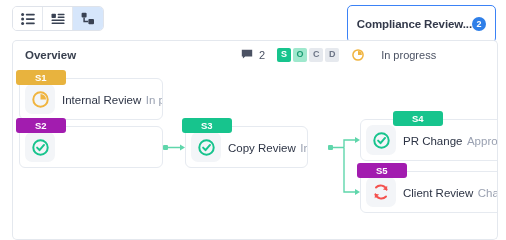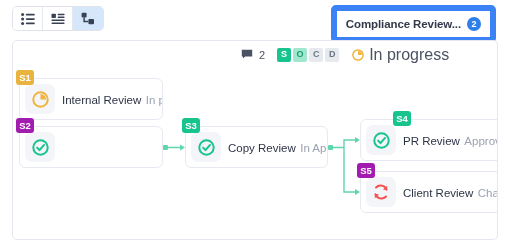--- a/index.html
+++ b/index.html
@@ -51,23 +51,23 @@
   }
   .view-btn:last-child { border-right: none; }
   .view-btn.active { background: #d6e6fb; }
 
   .compliance-chip {
     position: absolute;
     right: 10px; top: 5px;
     height: 38px;
     display: flex;
     align-items: center;
-    gap: 6px;
+    gap: 0;
     padding: 0 9px;
-    border: 6px solid #3b82f6;
+    border: 1px solid #3b82f6;
     border-radius: 5px;
     background: #ffffff;
     cursor: pointer;
   }
   .compliance-label {
     font-size: 11.5px;
     font-weight: bold;
     color: #33394a;
     white-space: nowrap;
     letter-spacing: -0.1px;
@@ -132,23 +132,23 @@
     display: flex;
     align-items: center;
     justify-content: center;
     line-height: 1;
     border-radius: 2px;
   }
   .pill.solid  { background: #17c48d; color: #ffffff; }
   .pill.tint   { background: #9fe8cd; color: #1b9c73; }
   .pill.muted  { background: #e6e9ee; color: #6e7687; }
   .status-text {
-    font-size: 16px;
+    font-size: 11px;
     color: #4b5263;
-    margin-left: 0;
+    margin-left: 12px;
   }
   .clock-wrap { margin-left: 8px; display: flex; align-items: center; }
 
   
   .canvas {
     position: absolute;
     left: 12px; top: 68px;
     width: 486px;
     height: 172px;
     border: 1px solid #e4e8ee;
@@ -205,21 +205,21 @@
     line-height: 14px;
     white-space: nowrap;
     overflow: hidden;
   }
 
   .step-badge {
     position: absolute;
     left: -4px; top: -9px;
     height: 15px;
     min-width: 18px;
-    padding: 0 3px;
+    padding: 0 19px;
     border-radius: 3px;
     font-size: 9.5px;
     font-weight: bold;
     color: #ffffff;
     display: flex;
     align-items: center;
     justify-content: center;
     line-height: 1;
     z-index: 3;
   }
@@ -260,20 +260,21 @@
       </div>
     </div>
 
     <div class="compliance-chip">
       <span class="compliance-label">Compliance Review...</span>
       <span class="count-badge">2</span>
     </div>
   </div>
 
   <div class="overview-bar">
+    <span class="overview-title">Overview</span>
 
     <div class="overview-meta">
       <svg width="12" height="11" viewBox="0 0 12 11">
         <path d="M0.8 0.8 H11.2 V7.4 H4.2 L1.9 9.6 V7.4 H0.8 Z" fill="#4b5263"></path>
       </svg>
       <span class="comment-count">2</span>
 
       <div class="pill-row">
         <span class="pill solid">S</span>
         <span class="pill tint">O</span>
@@ -326,21 +327,21 @@
     <div class="node" id="node-s2" style="left: 6px; top: 58px; width: 144px;">
       <span class="step-badge" style="background: #a21caf;">S2</span>
       <span class="node-icon-tile">
         <svg width="17" height="17" viewBox="0 0 12 12">
           <circle cx="6" cy="6" r="5.1" fill="none" stroke="#17c48d" stroke-width="1.4"></circle>
           <path d="M3.6 6.1 L5.3 7.9 L8.5 4.2" fill="none" stroke="#17c48d" stroke-width="1.4" stroke-linecap="round" stroke-linejoin="round"></path>
         </svg>
       </span>
     </div>
 
-    <div class="node" id="node-s3" style="left: 172px; top: 58px; width: 143px;">
+    <div class="node" id="node-s3" style="left: 172px; top: 58px; width: 123px;">
       <span class="step-badge" style="background: rgb(23, 196, 141);">S3</span>
       <span class="node-icon-tile">
         <svg width="17" height="17" viewBox="0 0 12 12">
           <circle cx="6" cy="6" r="5.1" fill="none" stroke="#17c48d" stroke-width="1.4"></circle>
           <path d="M3.6 6.1 L5.3 7.9 L8.5 4.2" fill="none" stroke="#17c48d" stroke-width="1.4" stroke-linecap="round" stroke-linejoin="round"></path>
         </svg>
       </span>
       <span class="node-text">
         <span class="node-title">Copy Review</span>
         <span class="node-sub">In Approved</span>
@@ -349,21 +350,21 @@
 
     <div class="node" id="node-s4" style="left: 347px; top: 51px; width: 150px;">
       <span class="step-badge" style="background: rgb(23, 196, 141); margin-left: 36px;">S4</span>
       <span class="node-icon-tile">
         <svg width="17" height="17" viewBox="0 0 12 12">
           <circle cx="6" cy="6" r="5.1" fill="none" stroke="#17c48d" stroke-width="1.4"></circle>
           <path d="M3.6 6.1 L5.3 7.9 L8.5 4.2" fill="none" stroke="#17c48d" stroke-width="1.4" stroke-linecap="round" stroke-linejoin="round"></path>
         </svg>
       </span>
       <span class="node-text">
-        <span class="node-title">PR Review</span>
+        <span class="node-title">PR Change</span>
         <span class="node-sub">Approved</span>
       </span>
     </div>
 
     <div class="node" id="node-s5" style="left: 347px; top: 103px; width: 150px;">
       <span class="step-badge" style="background: #a21caf;">S5</span>
       <span class="node-icon-tile">
         <svg width="18" height="18" viewBox="0 0 14 14">
           <path d="M11.4 5.2 A5 5 0 0 0 3.1 3.5" fill="none" stroke="#f4514e" stroke-width="1.5" stroke-linecap="round"></path>
           <path d="M2.6 8.8 A5 5 0 0 0 10.9 10.5" fill="none" stroke="#f4514e" stroke-width="1.5" stroke-linecap="round"></path>

